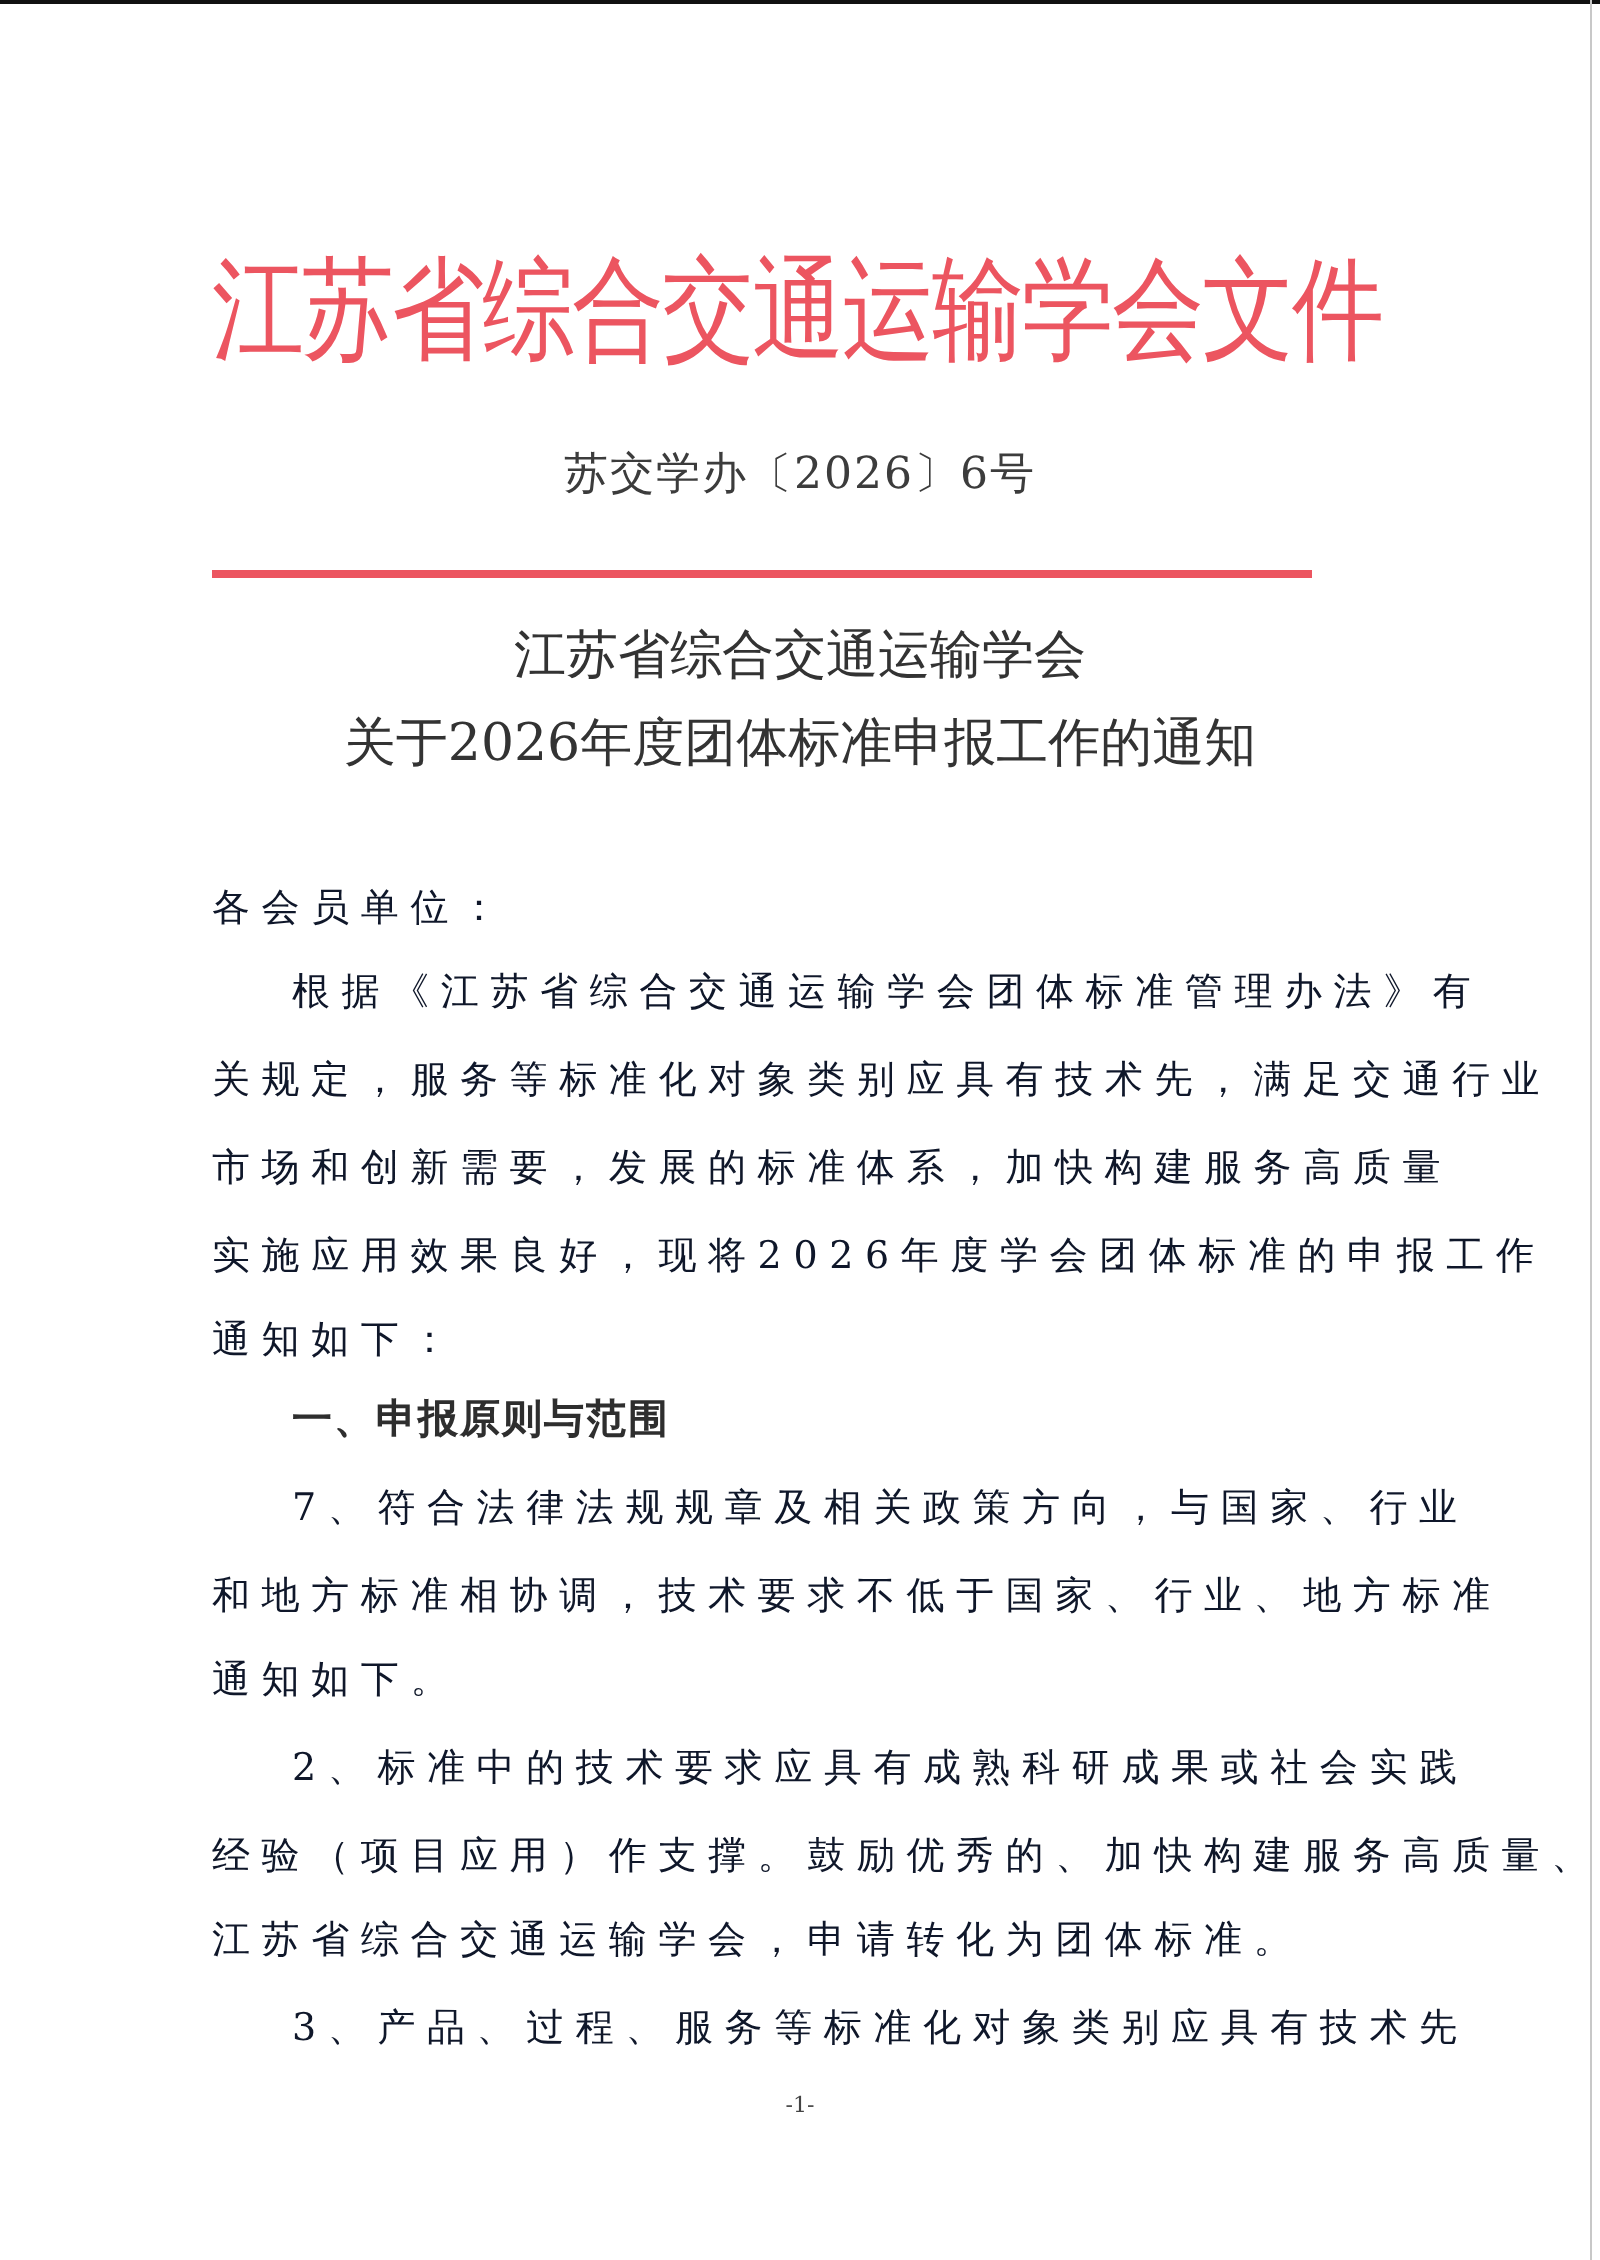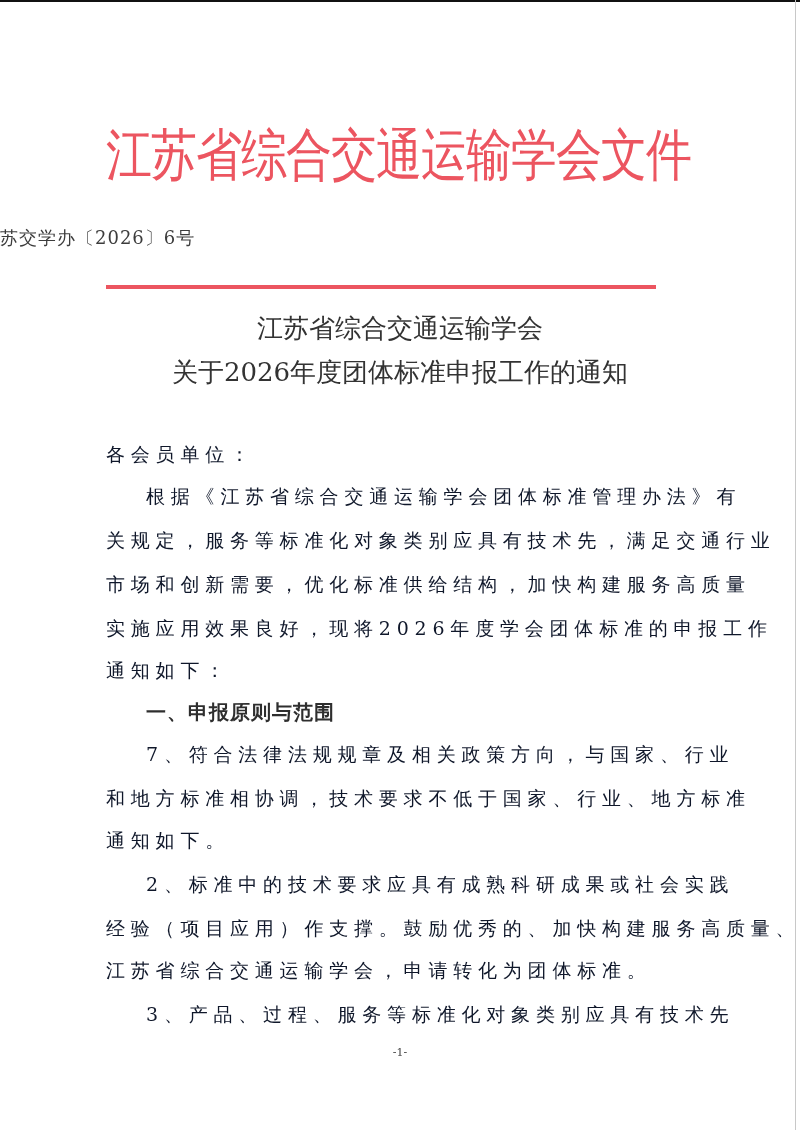--- a/index.html
+++ b/index.html
@@ -8,37 +8,37 @@
     font-family: "DejaVu Serif", "Liberation Serif", serif; color: #3a3a3a;
   }
   .topline { position: absolute; left: 0; top: 0; width: 800px; height: 2px; background: #111; }
   .rightline { position: absolute; left: 795px; top: 0; width: 1px; height: 1130px; background: #c8c8c8; }
   .header-title {
     position: absolute; left: 106px; top: 112px; width: 560px; height: 70px;
     font-family: "DejaVu Serif", serif; font-size: 46px; line-height: 70px;
     color: #ec5560; letter-spacing: -1px; white-space: nowrap; transform: scaleY(1.22); transform-origin: top left;
   }
   .doc-number {
-    position: absolute; left: 0; width: 800px; top: 226px; 
-    font-size: 18px; line-height: 24px; color: #3c3c3c; letter-spacing: 1px;
+    position: absolute; left: 0; width: 800px; top: 226px; text-align: center;
+    font-size: 22px; line-height: 24px; color: #3c3c3c; letter-spacing: 1px;
   }
   .red-rule { position: absolute; left: 106px; top: 285px; width: 550px; height: 4px; background: #ec5560; }
   .title-line {
     position: absolute; left: 0; width: 800px; text-align: center;
     font-size: 26px; line-height: 36px; color: #333;
   }
   .t1 { top: 310px; }
   .t2 { top: 354px; }
   .body-line {
     position: absolute; left: 106px; width: 590px; font-size: 19px; line-height: 28px;
     color: #0f172a; white-space: nowrap; letter-spacing: 5.8px;
   }
   .indent { left: 146px; width: 550px; }
   .section-head {
-    position: absolute; left: 146px; font-family: Liberation Sans, sans-serif; font-weight: bold;
+    position: absolute; left: 146px; font-family: Liberation Mono, monospace; font-weight: bold;
     font-size: 20px; line-height: 28px; color: #2e2e2e; letter-spacing: 1px;
   }
   .page-num { position: absolute; left: 0; width: 800px; top: 1046px; text-align: center; font-size: 11px; color: #444; }
 </style>
 </head>
 <body>
 
 <div class="topline"></div>
 <div class="rightline"></div>
 
@@ -46,21 +46,21 @@
 <div class="doc-number">苏交学办〔2026〕6号</div>
 <div class="red-rule"></div>
 
 <div class="title-line t1">江苏省综合交通运输学会</div>
 <div class="title-line t2">关于2026年度团体标准申报工作的通知</div>
 
 <div class="body-line" style="top:440px">各会员单位：</div>
 
 <div class="body-line indent" style="top:482px">根据《江苏省综合交通运输学会团体标准管理办法》有</div>
 <div class="body-line" style="top:526px">关规定，服务等标准化对象类别应具有技术先，满足交通行业</div>
-<div class="body-line" style="top:570px">市场和创新需要，优化标准供给结构，加快构建服务高质量</div>
+<div class="body-line" style="top:570px">市场和创新需要，发展的标准体系，加快构建服务高质量</div>
 <div class="body-line" style="top:614px">实施应用效果良好，现将2026年度学会团体标准的申报工作</div>
 <div class="body-line" style="top:656px">通知如下：</div>
 
 <div class="section-head" style="top:698px">一、申报原则与范围</div>
 
 <div class="body-line indent" style="top:740px">7、符合法律法规规章及相关政策方向，与国家、行业</div>
 <div class="body-line" style="top:784px">和地方标准相协调，技术要求不低于国家、行业、地方标准</div>
 <div class="body-line" style="top:826px">通知如下。</div>
 
 <div class="body-line indent" style="top:870px">2、标准中的技术要求应具有成熟科研成果或社会实践</div>

